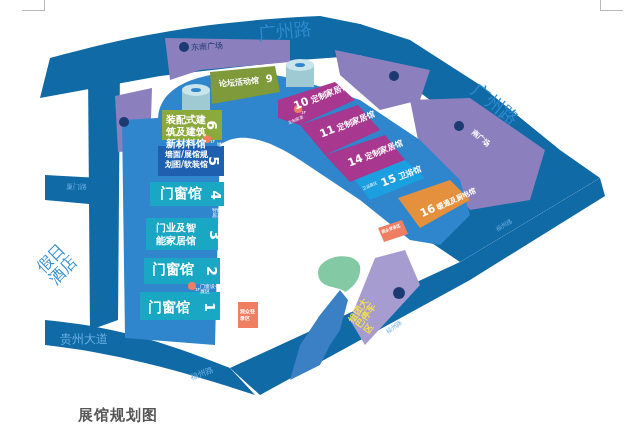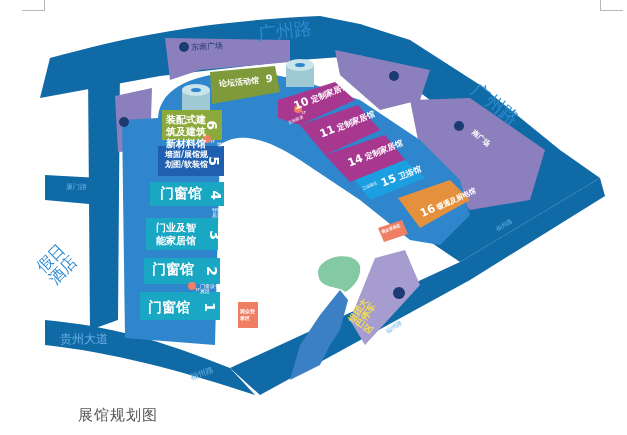--- a/index.html
+++ b/index.html
@@ -2,21 +2,21 @@
 <html><head>
 <meta charset="utf-8">
 <style>
   html,body{margin:0;padding:0;background:#ffffff;}
   body{width:627px;height:435px;position:relative;overflow:hidden;font-family:"DejaVu Sans",sans-serif;}
   .crop{position:absolute;border-color:#b8b8b8;border-style:solid;width:22px;height:10px;}
   #crop-tl{left:22px;top:0;border-width:0 1px 1px 0;}
   #crop-tr{left:600px;top:0;border-width:0 0 1px 1px;}
   svg{position:absolute;left:0;top:0;}
   .lbl{position:absolute;white-space:nowrap;color:#fff;font-weight:bold;line-height:1;}
-  .caption{position:absolute;left:78px;top:406px;font-size:15px;font-weight:normal;color:#555;letter-spacing:1px;}
+  .caption{position:absolute;left:78px;top:406px;font-size:15px;font-weight:bold;color:#555;letter-spacing:1px;}
   .road{position:absolute;color:#2f8bd0;white-space:nowrap;line-height:1;}
 </style>
 </head>
 <body>
 
 <div id="crop-tl" class="crop"></div>
 <div id="crop-tr" class="crop"></div>
 
 <svg width="627" height="435" viewBox="0 0 627 435">
 

